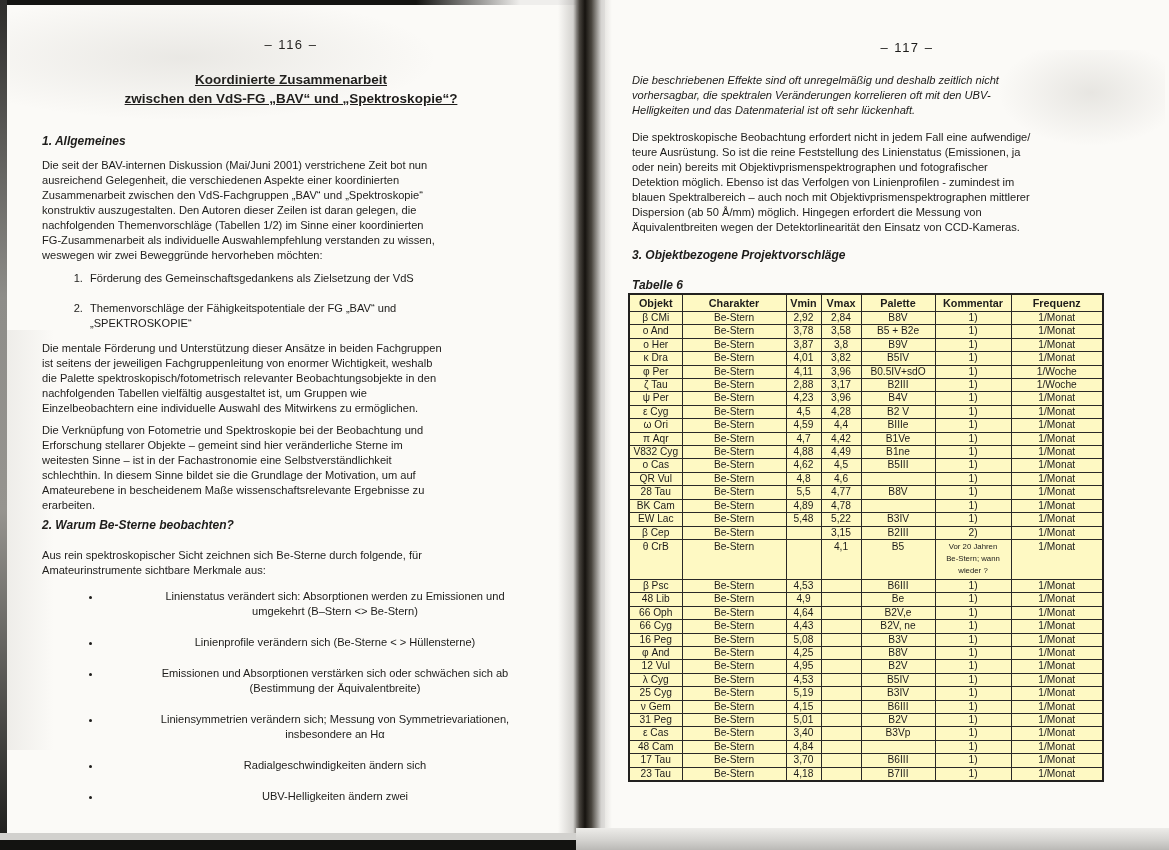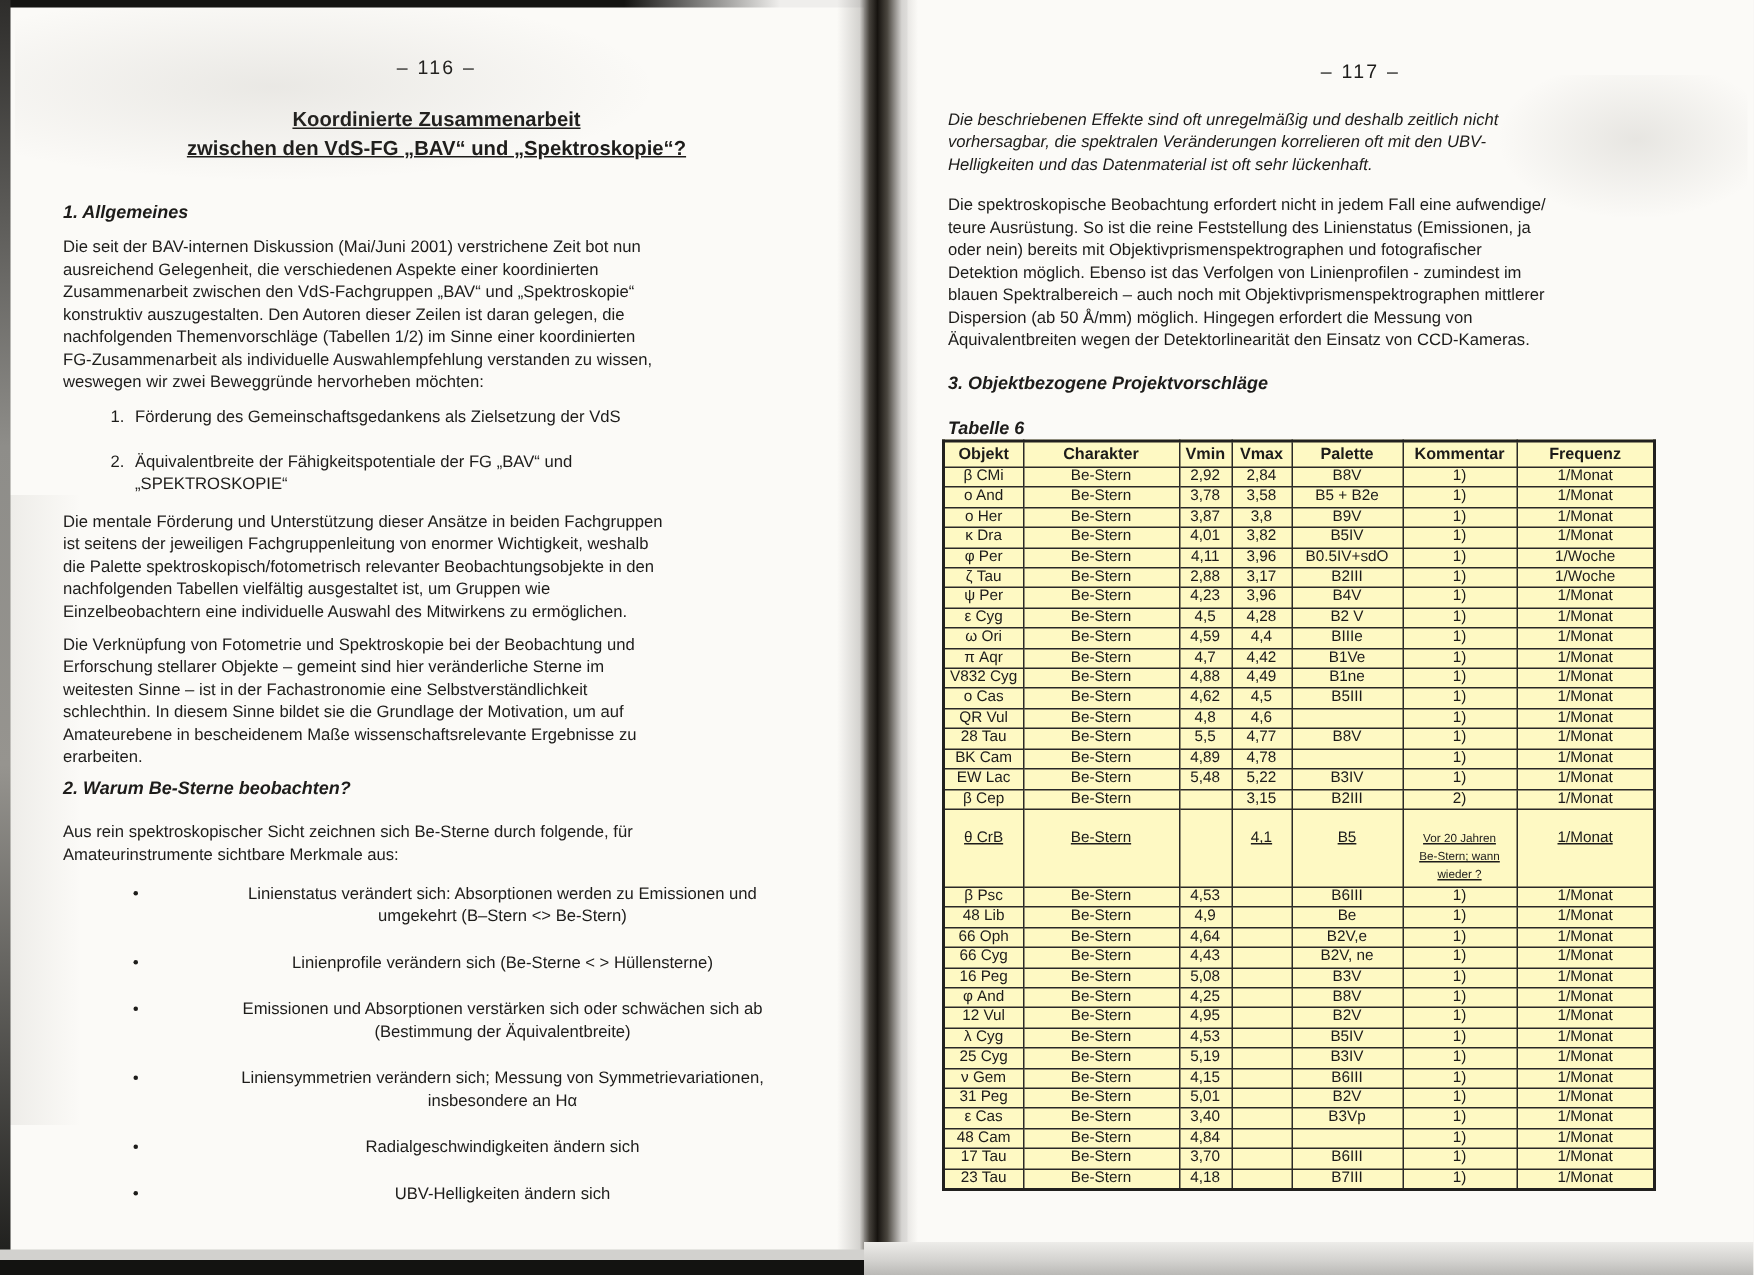--- a/index.html
+++ b/index.html
@@ -51,21 +51,21 @@
                    font-size:10.2px; background:#fef9c3; }
   .objtable col.c0 { width:53px; } .objtable col.c1 { width:104px; }
   .objtable col.c2 { width:35px; } .objtable col.c3 { width:40px; }
   .objtable col.c4 { width:74px; } .objtable col.c5 { width:76px; }
   .objtable col.c6 { width:92px; }
   .objtable th, .objtable td { border:1.4px solid #2a2927; padding:0 2px; text-align:center;
                                overflow:hidden; }
   .objtable th { font-weight:bold; font-size:10.8px; height:16px; line-height:16px; }
   .objtable td { height:12.4px; line-height:12.4px; }
   .objtable { border:2px solid #22211f; }
-  .objtable tr.tall td { height:38px; vertical-align:top; line-height:12px; padding-top:13px;text-decoration:underline; }
+  .objtable tr.tall td { height:38px; vertical-align:top; line-height:12px; padding-top:1px; }
   .objtable td.cmt { font-size:7.8px; line-height:8.6px; white-space:pre-line; }
 </style>
 </head>
 <body>
 
 <div class="scan">
 
   <div class="page left-page">
     <div class="abs pnum" style="top:32px;">–  116  –</div>
     <div class="abs title" style="top:66px;">Koordinierte Zusammenarbeit
@@ -73,21 +73,21 @@
     <div class="abs sect" style="top:129px; left:36px;">1. Allgemeines</div>
     <div class="abs para" style="top:153px; left:36px; width:522px;">Die seit der BAV-internen Diskussion (Mai/Juni 2001) verstrichene Zeit bot nun
 ausreichend Gelegenheit, die verschiedenen Aspekte einer koordinierten
 Zusammenarbeit zwischen den VdS-Fachgruppen „BAV“ und „Spektroskopie“
 konstruktiv auszugestalten. Den Autoren dieser Zeilen ist daran gelegen, die
 nachfolgenden Themenvorschläge (Tabellen 1/2) im Sinne einer koordinierten
 FG-Zusammenarbeit als individuelle Auswahlempfehlung verstanden zu wissen,
 weswegen wir zwei Beweggründe hervorheben möchten:</div>
     <ol class="abs numlist" style="top:266px; left:58px; width:480px;">
         <li>Förderung des Gemeinschaftsgedankens als Zielsetzung der VdS</li>
-        <li>Äquivalentbreite der Fähigkeitspotentiale der FG „BAV“ und
+        <li>Themenvorschläge der Fähigkeitspotentiale der FG „BAV“ und
 „SPEKTROSKOPIE“</li>
       </ol>
     <div class="abs para" style="top:336px; left:36px; width:522px;">Die mentale Förderung und Unterstützung dieser Ansätze in beiden Fachgruppen
 ist seitens der jeweiligen Fachgruppenleitung von enormer Wichtigkeit, weshalb
 die Palette spektroskopisch/fotometrisch relevanter Beobachtungsobjekte in den
 nachfolgenden Tabellen vielfältig ausgestaltet ist, um Gruppen wie
 Einzelbeobachtern eine individuelle Auswahl des Mitwirkens zu ermöglichen.</div>
     <div class="abs para" style="top:418px; left:36px; width:522px;">Die Verknüpfung von Fotometrie und Spektroskopie bei der Beobachtung und
 Erforschung stellarer Objekte – gemeint sind hier veränderliche Sterne im
 weitesten Sinne – ist in der Fachastronomie eine Selbstverständlichkeit
@@ -99,21 +99,21 @@
 Amateurinstrumente sichtbare Merkmale aus:</div>
     <ul class="abs bullist" style="top:584px; left:78px; width:460px;text-align:center;">
         <li>Linienstatus verändert sich: Absorptionen werden zu Emissionen und
 umgekehrt (B–Stern &lt;&gt; Be-Stern)</li>
         <li>Linienprofile verändern sich (Be-Sterne &lt; &gt; Hüllensterne)</li>
         <li>Emissionen und Absorptionen verstärken sich oder schwächen sich ab
 (Bestimmung der Äquivalentbreite)</li>
         <li>Liniensymmetrien verändern sich; Messung von Symmetrievariationen,
 insbesondere an Hα</li>
         <li>Radialgeschwindigkeiten ändern sich</li>
-        <li>UBV-Helligkeiten ändern sich</li>
+        <li>UBV-Helligkeiten ändern zwei</li>
       </ul>
   </div>
 
   <div class="page right-page">
     <div class="abs pnum" style="top:40px;">–  117  –</div>
     <div class="abs para" style="top:73px; left:27px; width:512px;font-style:italic;">Die beschriebenen Effekte sind oft unregelmäßig und deshalb zeitlich nicht
 vorhersagbar, die spektralen Veränderungen korrelieren oft mit den UBV-
 Helligkeiten und das Datenmaterial ist oft sehr lückenhaft.</div>
     <div class="abs para" style="top:130px; left:27px; width:512px;">Die spektroskopische Beobachtung erfordert nicht in jedem Fall eine aufwendige/
 teure Ausrüstung. So ist die reine Feststellung des Linienstatus (Emissionen, ja

